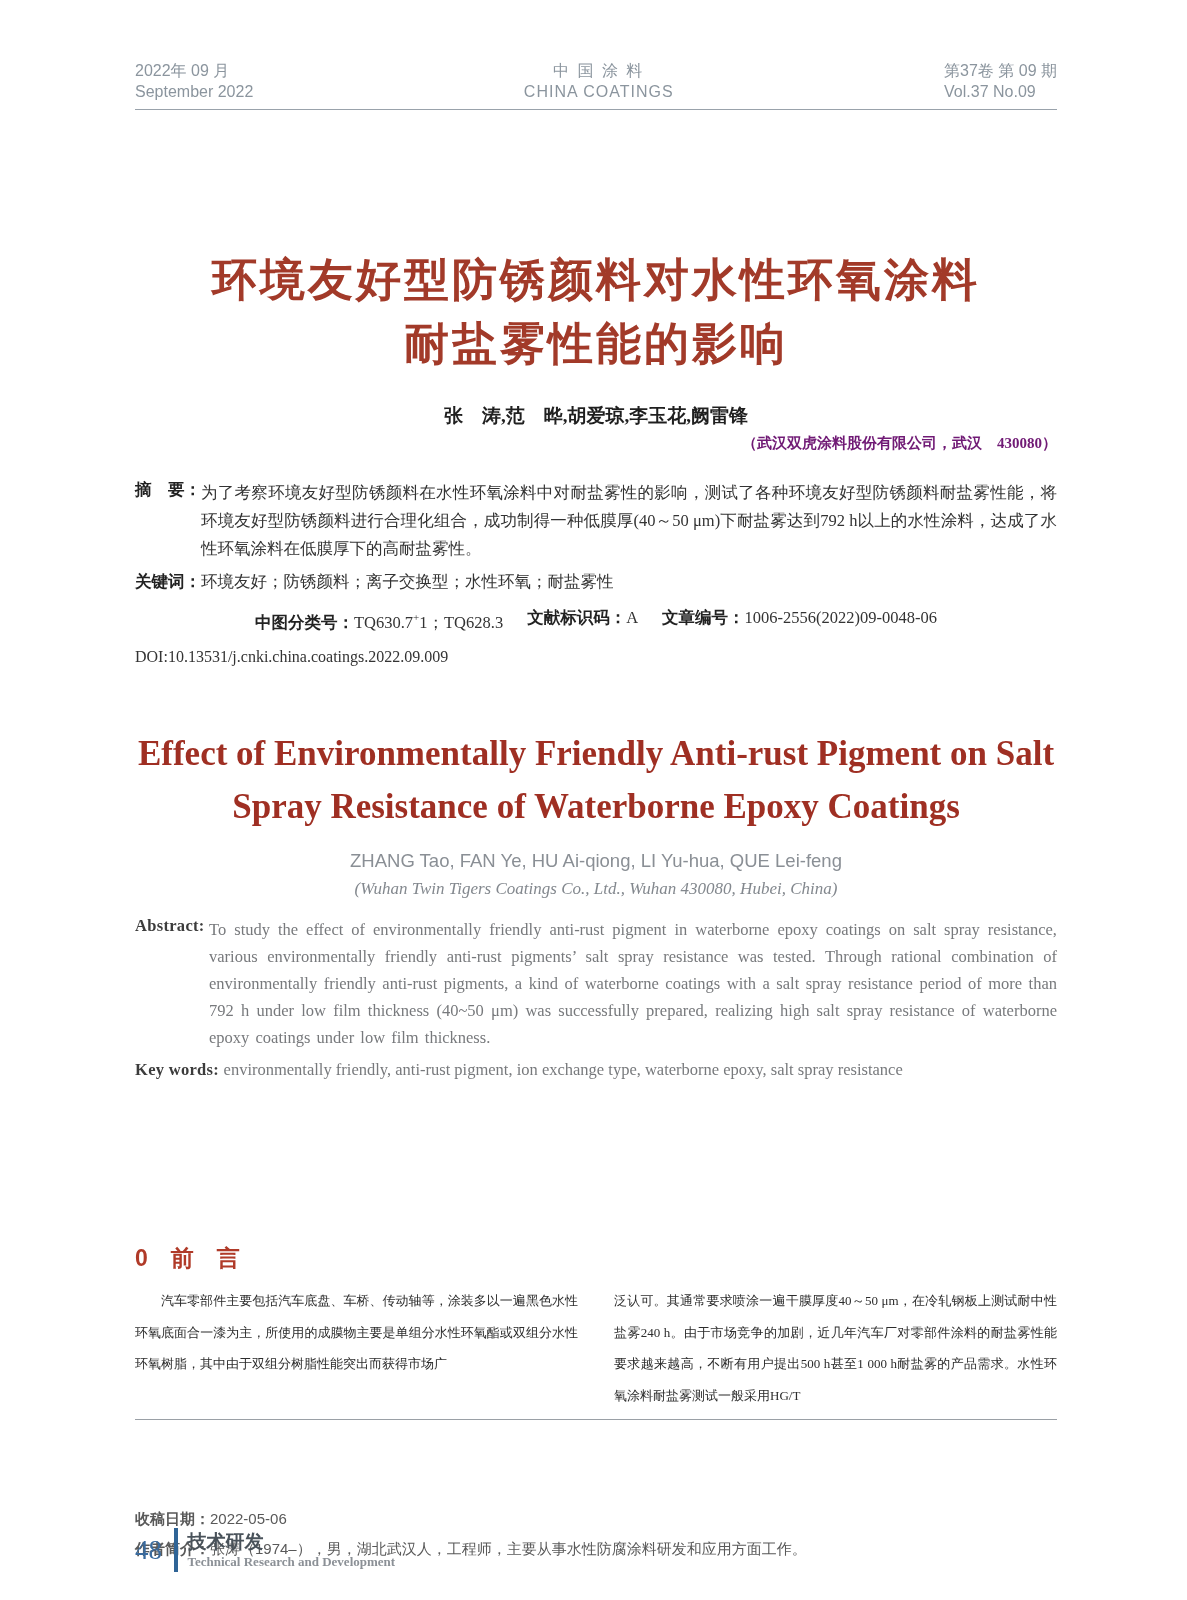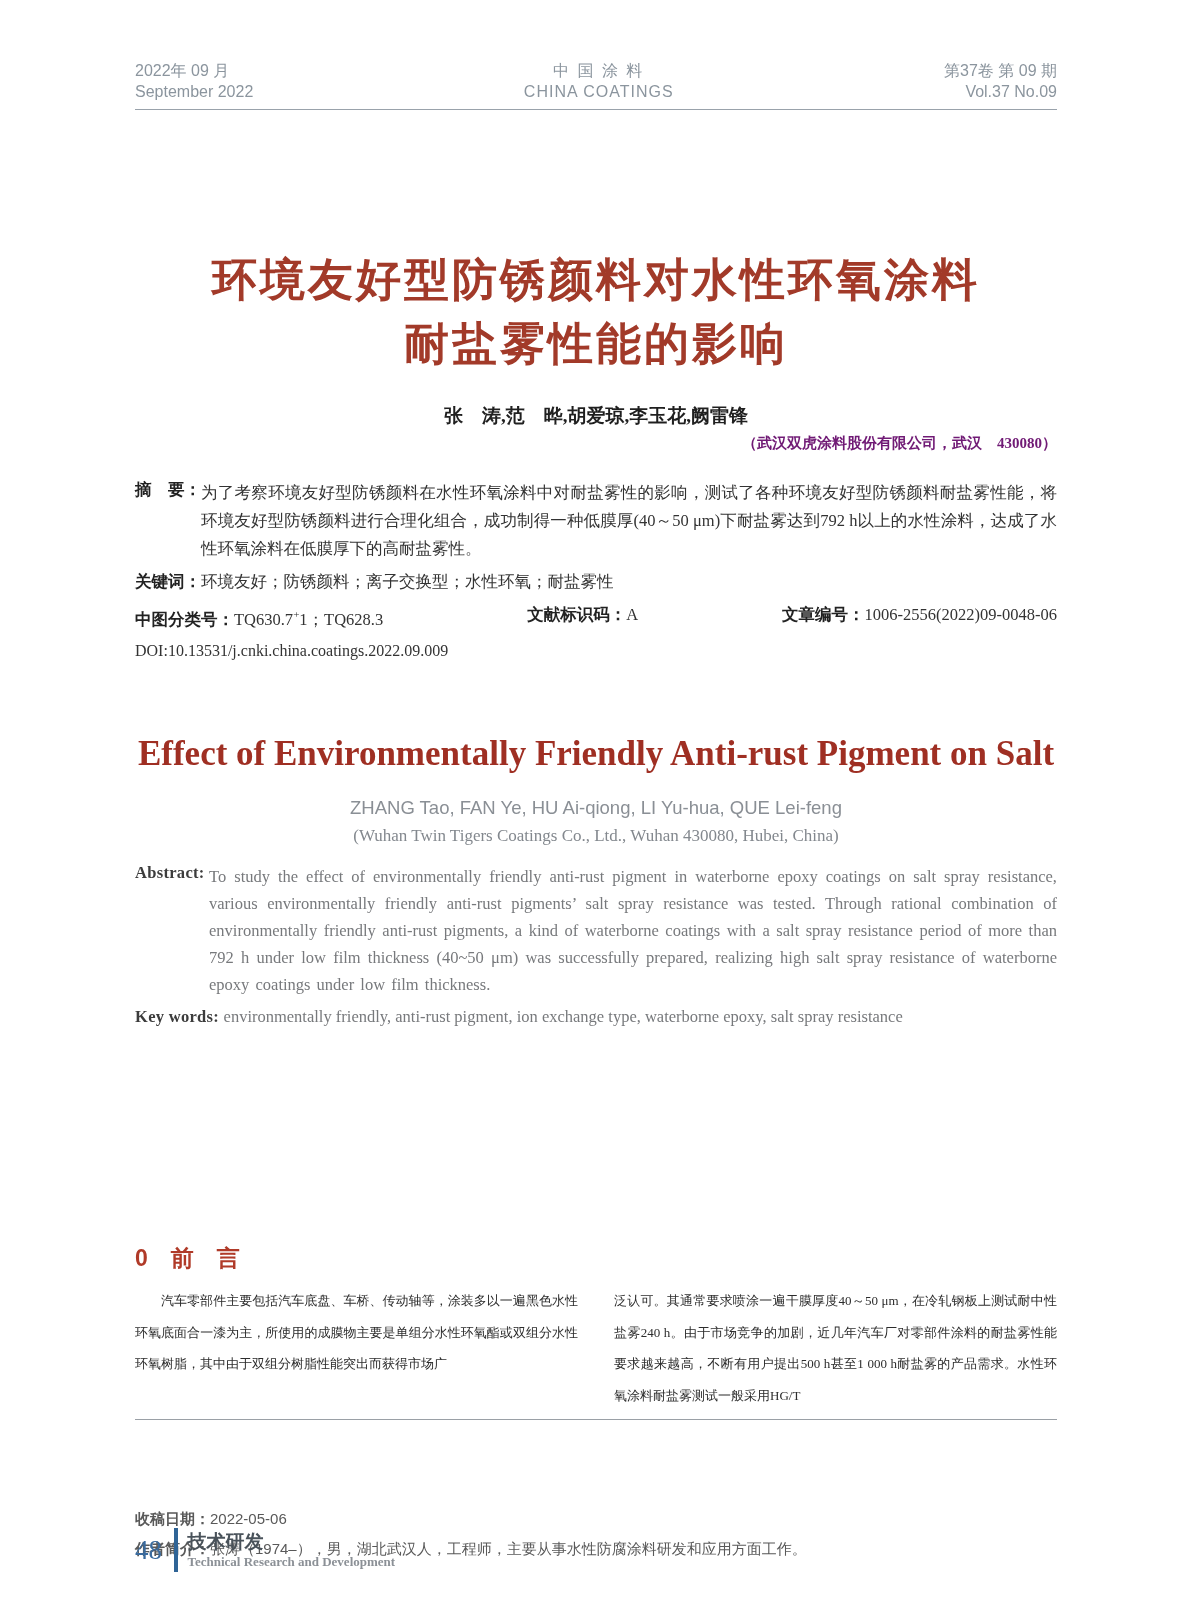--- a/index.html
+++ b/index.html
@@ -14,50 +14,50 @@
   }
   .abs{position:absolute;left:135px;right:130px;}
 
   
   .journal-header{top:60px;display:flex;justify-content:space-between;
     color:#8b959e;font-family:"Liberation Sans","DejaVu Sans",sans-serif;
     font-size:16px;line-height:21px;}
   .jh-left{text-align:left;}
   .jh-center{text-align:center;letter-spacing:2px;}
   .jh-center .en{letter-spacing:1px;}
-  .jh-right{text-align:right;}
+  .jh-right{}
   .header-rule{top:109px;border-top:1.5px solid #99a2ab;height:0;}
 
   
   .title-zh{top:248px;text-align:center;color:#a23a29;
     font-family:"Liberation Sans","DejaVu Sans",sans-serif;
     font-weight:700;font-size:45px;line-height:64px;letter-spacing:3px;}
   .authors-zh{top:403px;text-align:center;font-weight:700;font-size:19px;color:#1f1f1f;}
   .affil-zh{top:434px;text-align:right;font-weight:600;font-size:15px;color:#701a75;}
 
   
   .meta-zh{top:479px;font-size:16.5px;color:#333;}
   .hang-row{display:flex;align-items:flex-start;}
   .hang-label{flex:0 0 auto;white-space:pre;font-weight:700;
     font-family:"Liberation Sans","DejaVu Sans",sans-serif;color:#222;}
   .hang-text{flex:1 1 auto;text-align:justify;line-height:28px;}
   .kw-row{margin-top:4px;line-height:28px;}
-  .clc-row{margin-top:8px;display:flex;justify-content:space-between;line-height:21px;}
+  .clc-row{margin-top:8px;display:flex;justify-content:center;line-height:26px;gap:24px;}
   .clc-row .seg .hang-label{display:inline;}
   .doi-row{margin-top:8px;font-size:16px;color:#333;line-height:26px;}
   sup{font-size:11px;}
 
   
   .en-block{top:727px;}
   .title-en{text-align:center;color:#9f2f23;font-weight:700;
     font-size:35px;line-height:53px;}
   .authors-en{margin-top:17px;text-align:center;color:#8a8f95;
     font-family:"Liberation Sans","DejaVu Sans",sans-serif;font-size:18.5px;}
   .affil-en{margin-top:7px;text-align:center;color:#83888e;
-    font-size:17px;}
+    font-style:italic;font-size:17px;}
   .abstract-en{margin-top:17px;font-size:16.5px;color:#77797c;}
   .abstract-en .hang-label,.kw-en .hang-label{
     font-family:"Liberation Serif","DejaVu Serif",serif;color:#3c3c3c;
     letter-spacing:.3px;}
   .abstract-en .hang-text{line-height:27px;word-spacing:2px;}
   .kw-en{margin-top:5px;font-size:16.5px;color:#77797c;line-height:27px;}
 
   
   .body-block{top:1243px;}
   .section-heading{color:#b03a28;font-family:"Liberation Sans","DejaVu Sans",sans-serif;
@@ -127,20 +127,21 @@
       <span class="seg">
         <span class="hang-label">文章编号：</span><span>1006-2556(2022)09-0048-06</span>
       </span>
     </div>
     <div class="doi-row">DOI:10.13531/j.cnki.china.coatings.2022.09.009</div>
   </div>
 
   <div class="abs en-block">
     <div class="title-en">
       <div>Effect of Environmentally Friendly Anti-rust Pigment on Salt</div>
+      <div>Spray Resistance of Waterborne Epoxy Coatings</div>
     </div>
     <div class="authors-en">ZHANG Tao, FAN Ye, HU Ai-qiong, LI Yu-hua, QUE Lei-feng</div>
     <div class="affil-en">(Wuhan Twin Tigers Coatings Co., Ltd., Wuhan 430080, Hubei, China)</div>
     <div class="hang-row abstract-en">
       <span class="hang-label"><b>Abstract:</b>&nbsp;</span>
       <div class="hang-text">To study the effect of environmentally friendly anti-rust pigment in waterborne epoxy coatings on salt spray resistance, various environmentally friendly anti-rust pigments’ salt spray resistance was tested. Through rational combination of environmentally friendly anti-rust pigments, a kind of waterborne coatings with a salt spray resistance period of more than 792 h under low film thickness (40~50 μm) was successfully prepared, realizing high salt spray resistance of waterborne epoxy coatings under low film thickness.</div>
     </div>
     <div class="kw-en">
       <span class="hang-label"><b>Key words:</b>&nbsp;</span><span>environmentally friendly, anti-rust pigment, ion exchange type, waterborne epoxy, salt spray resistance</span>
     </div>

